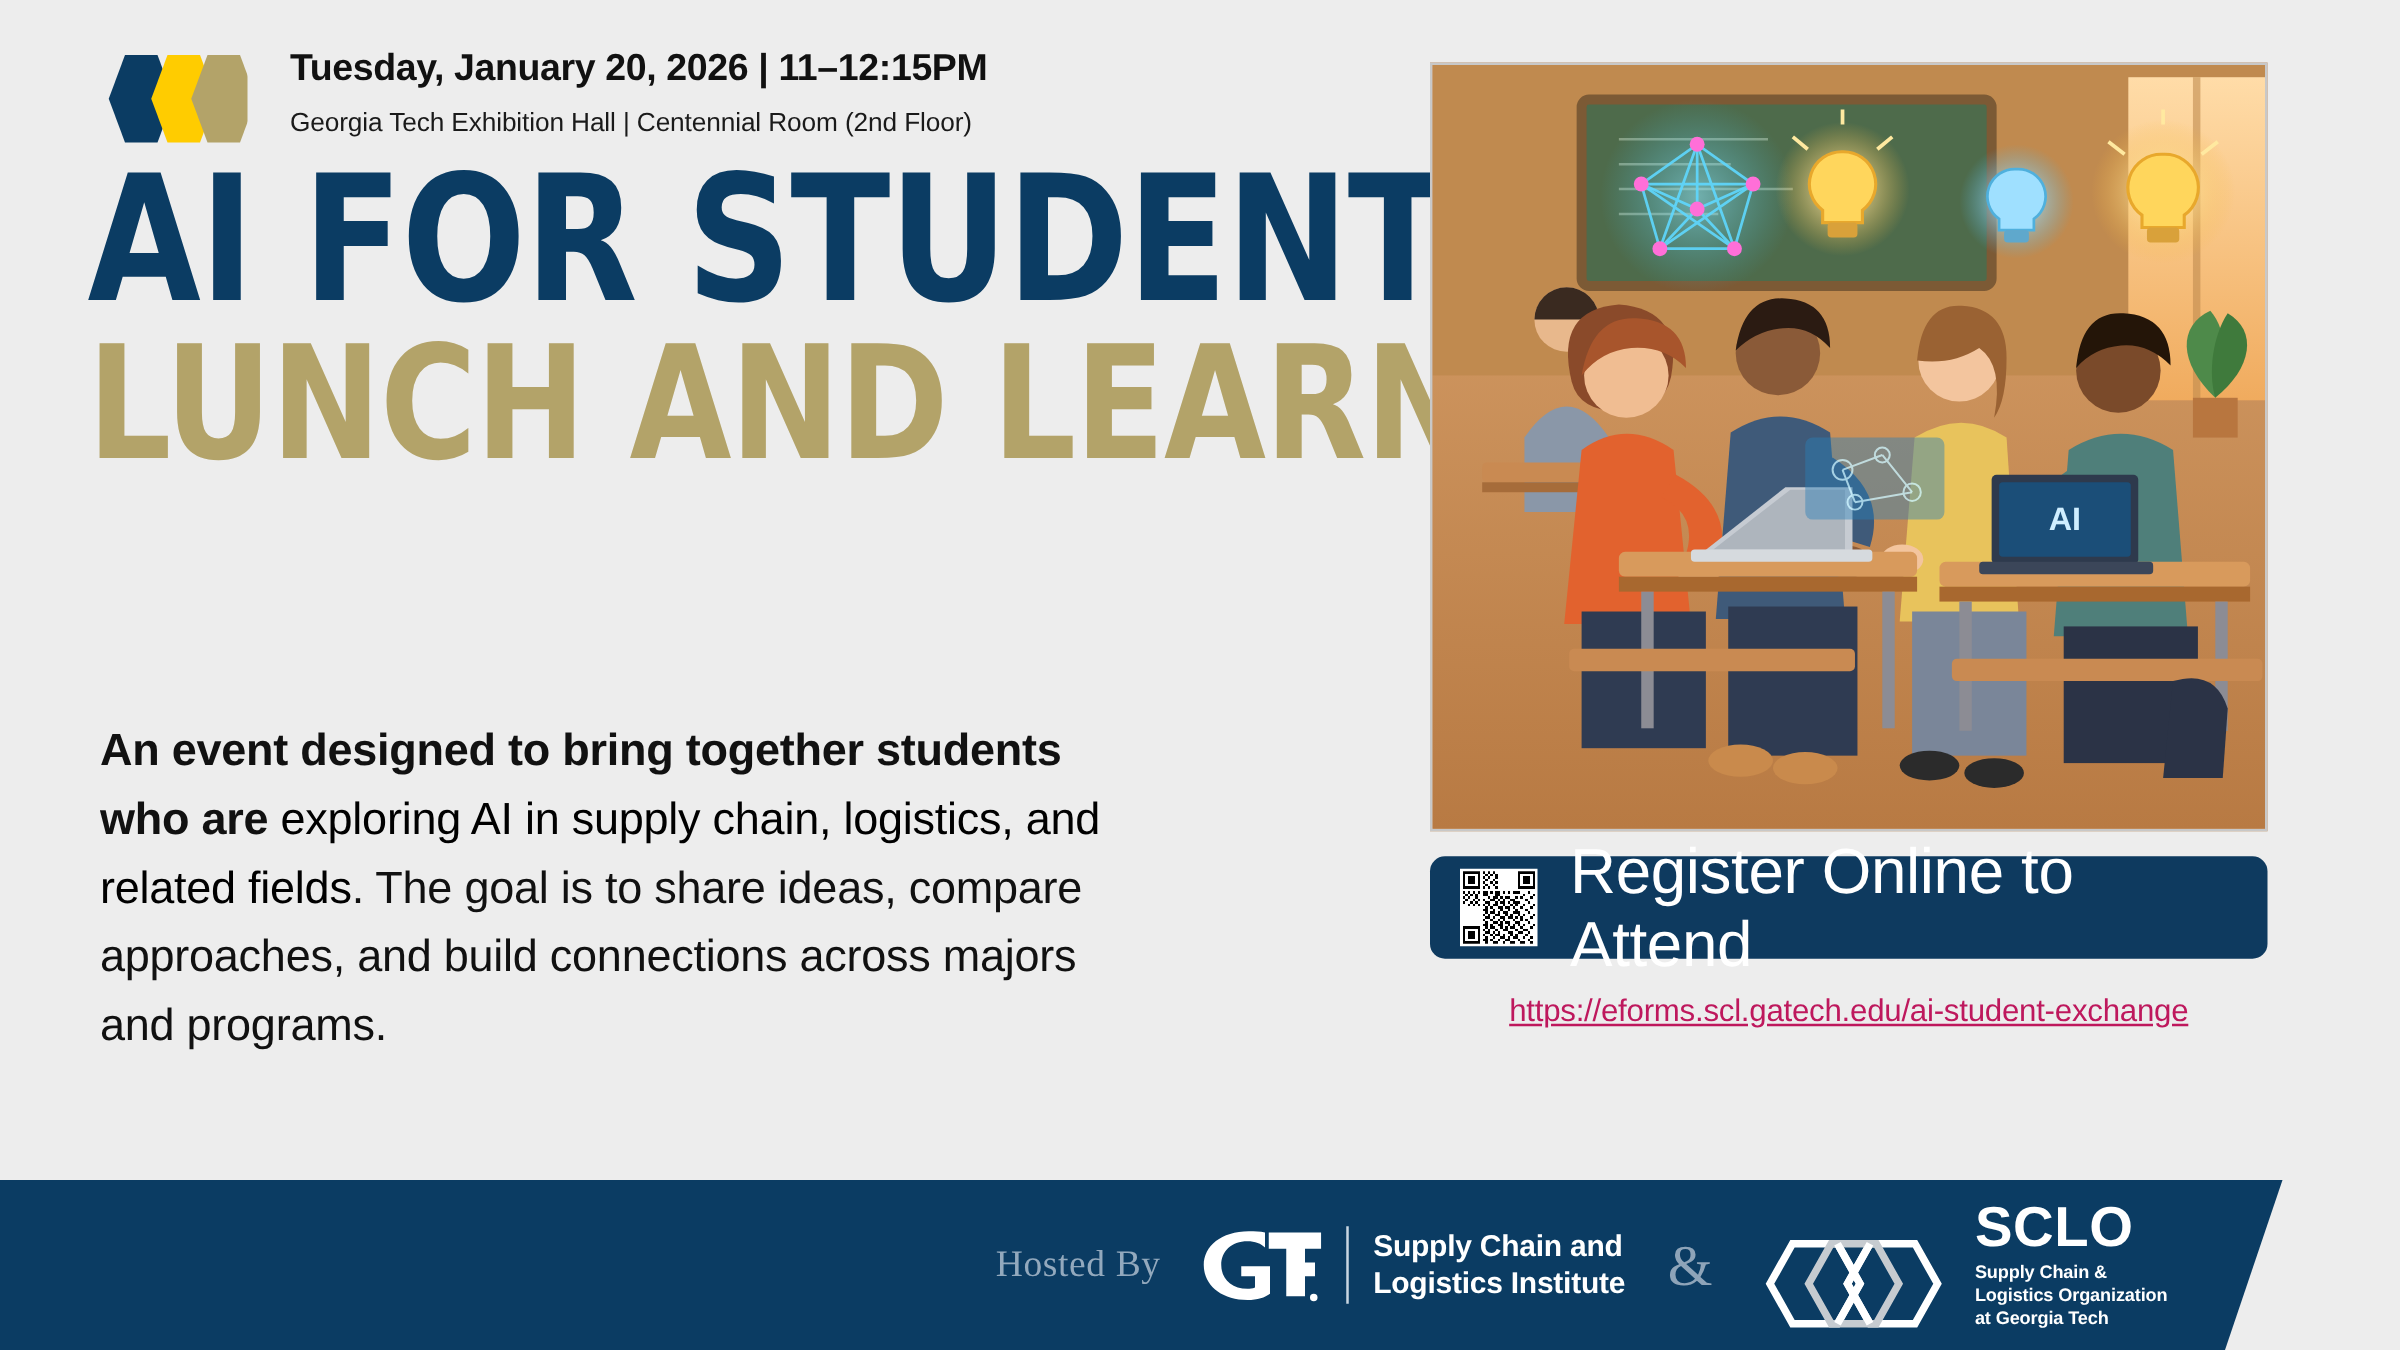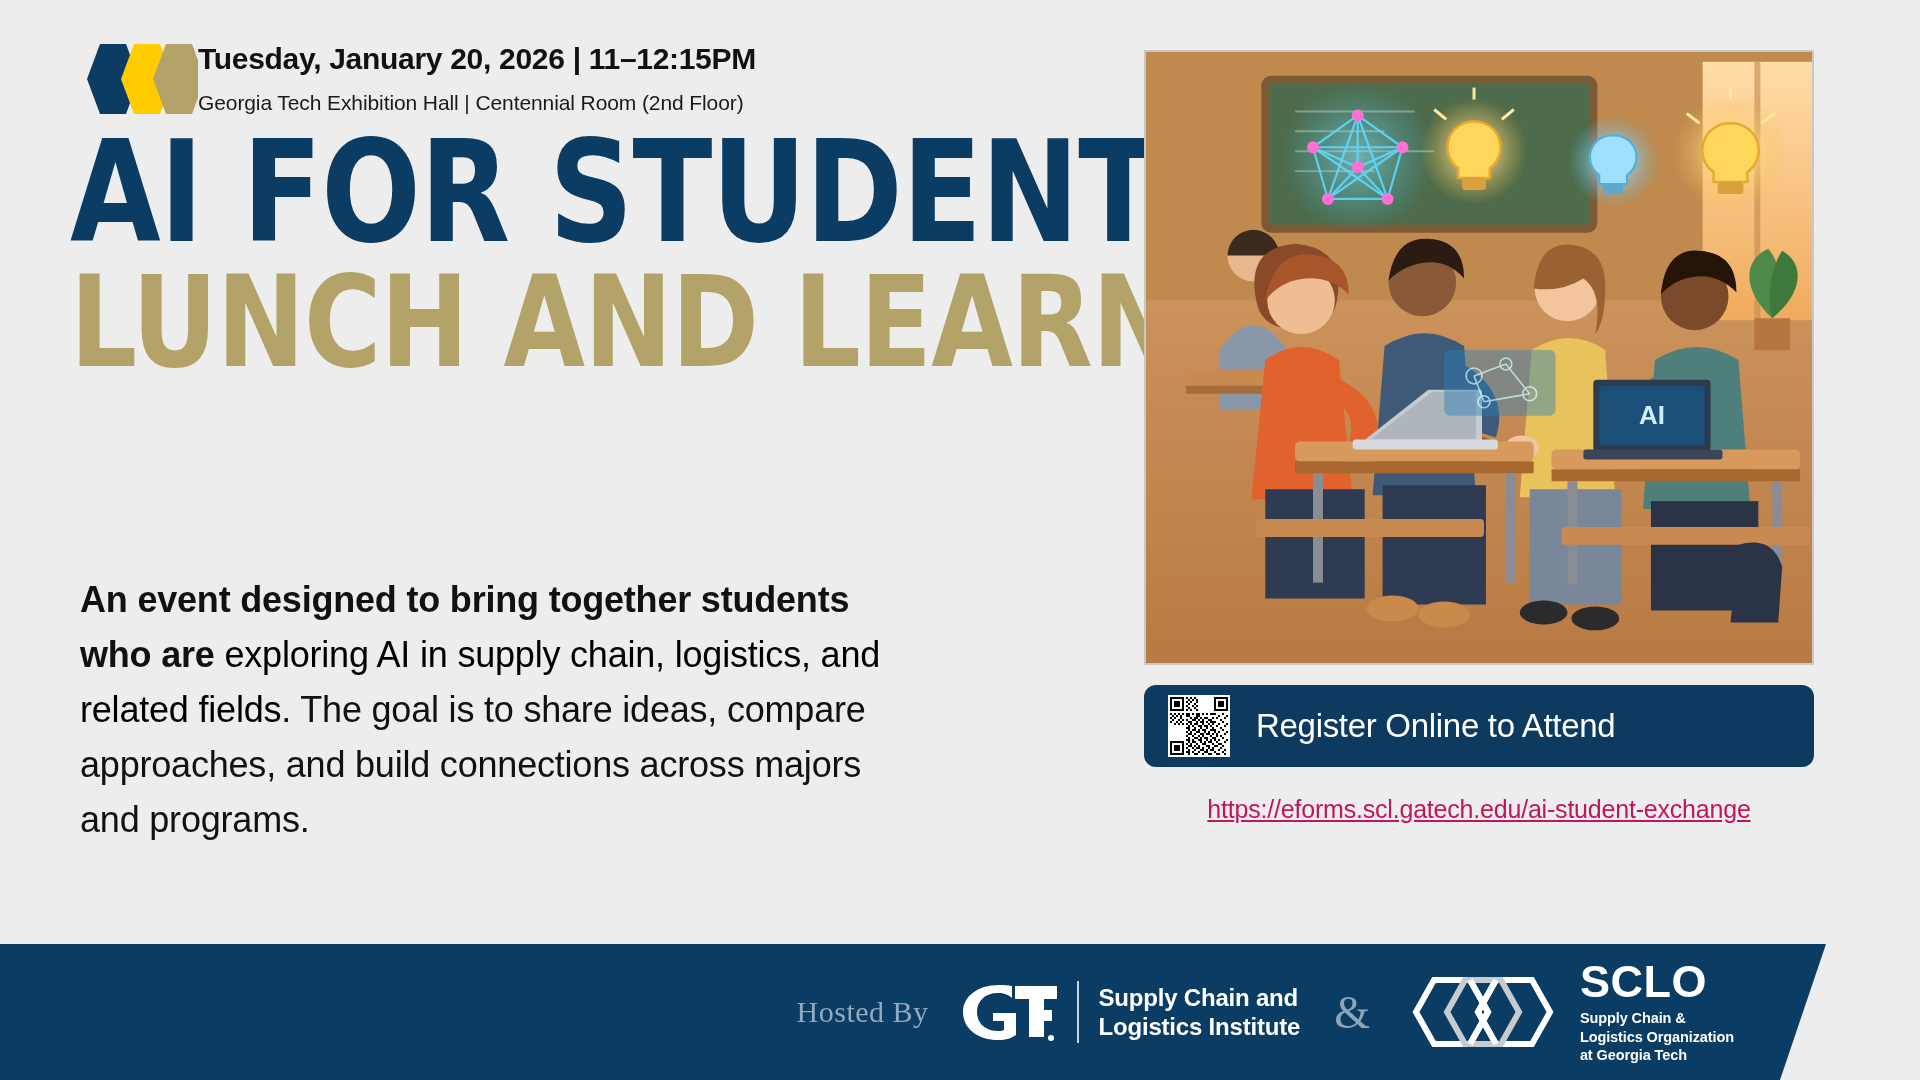--- a/index.html
+++ b/index.html
@@ -7,21 +7,21 @@
   body {
     background:#EDEDED;
     font-family:"Liberation Sans", sans-serif;
     position:relative;
     overflow:hidden;
   }
 
   
   #header-bar{
     position:absolute; left:78px; top:38px;
-    display:flex; align-items:center; gap:0;
+    display:flex; align-items:flex-start; gap:34px;
   }
   #hex-logo{ position:relative; width:120px; height:82px; flex:none; }
   #hex-logo svg{ display:block; }
   #header-text{ display:flex; flex-direction:column; justify-content:center; }
   #event-datetime{
     font-size:30px; font-weight:bold; color:#111; letter-spacing:-0.3px;
     line-height:1.12; white-space:nowrap;
   }
   #event-location{
     font-size:21px; font-weight:500; color:#1a1a1a; letter-spacing:-0.1px;
@@ -62,21 +62,21 @@
 
   
   #register-button{
     position:absolute; left:1144px; top:685px; width:670px; height:82px;
     background:#0E3A5F; border-radius:12px;
     display:flex; align-items:center; padding-left:24px; gap:26px;
   }
   #qr-code{ width:62px; height:62px; background:#fff; flex:none; padding:2px; }
   #qr-code svg{ display:block; }
   #register-label{
-    color:#fff; font-size:33px; font-weight:400; letter-spacing:-0.3px;
+    color:#fff; font-size:51px; font-weight:400; letter-spacing:-0.3px;
   }
   #register-url{
     position:absolute; left:1144px; top:795px; width:670px;
     text-align:center; font-size:25px; color:#be185d;
     text-decoration:underline; letter-spacing:-0.2px;
   }
 
   
   #footer{
     position:absolute; left:0; bottom:0; width:1920px; height:136px;
@@ -101,21 +101,21 @@
   #gt-mark svg{ display:block; }
   #gt-divider{ width:2px; height:62px; background:#C9D6E2; }
   #gt-name{
     color:#ffffff; font-size:24px; font-weight:bold; line-height:1.22;
     letter-spacing:-0.2px;
   }
   #ampersand{
     font-family:"Liberation Serif","DejaVu Serif",serif;
     font-size:46px; color:#8EA4B9; margin:0 8px;
   }
-  #sclo-lockup{ display:flex; align-items:center; gap:18px; }
+  #sclo-lockup{ display:flex; align-items:flex-end; gap:18px; }
   #sclo-mark{ width:158px; height:76px; }
   #sclo-mark svg{ display:block; }
   #sclo-text{ display:flex; flex-direction:column; }
   #sclo-acronym{
     color:#fff; font-size:45px; font-weight:bold; line-height:1;
     letter-spacing:0.5px;
   }
   #sclo-sub{
     color:#fff; font-size:14.5px; font-weight:bold; line-height:1.28;
     margin-top:5px; letter-spacing:-0.1px;

